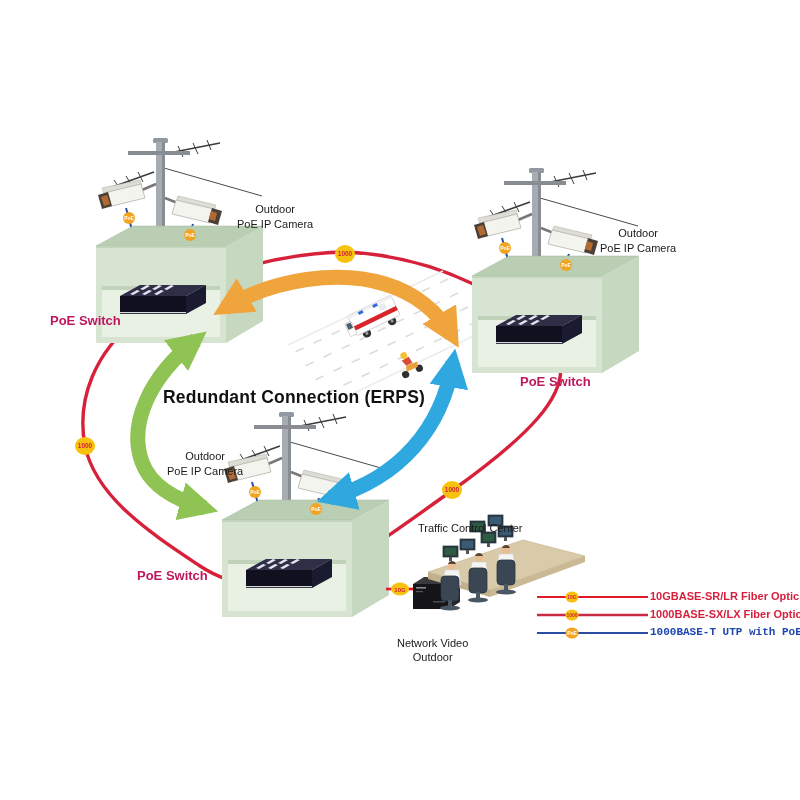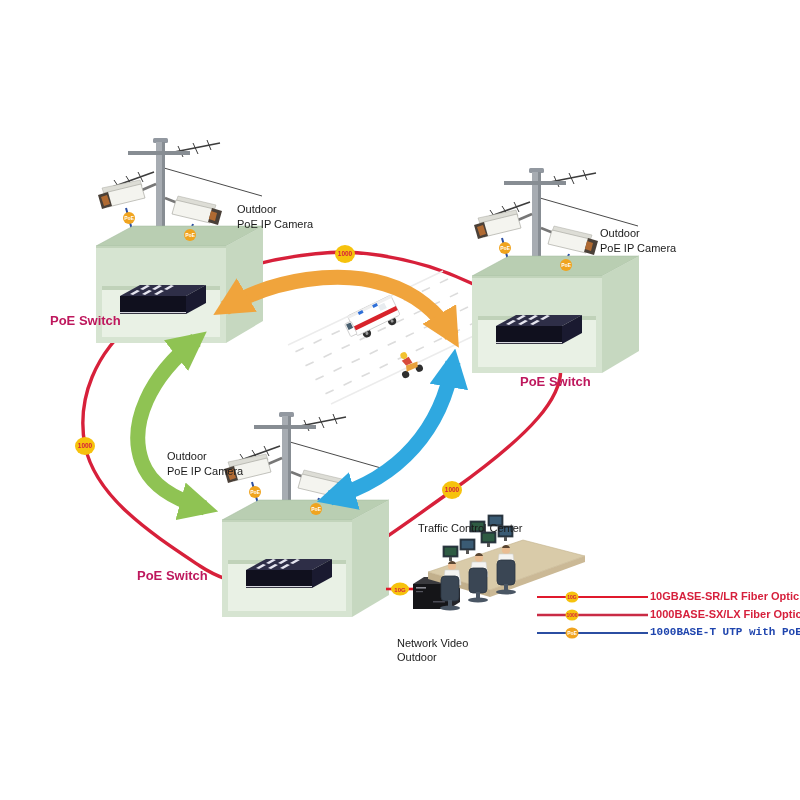--- a/index.html
+++ b/index.html
@@ -1,21 +1,21 @@
 <!DOCTYPE html>
 <html><head>
 <meta charset="utf-8">
 <style>
   html,body{margin:0;padding:0;background:#fff;}
   .canvas{
     position:relative;width:800px;height:800px;background:#ffffff;overflow:hidden;
     font-family:"Liberation Sans", sans-serif;
   }
   .canvas svg.scene{position:absolute;left:0;top:0;}
-  .lbl{position:absolute;font-size:11px;color:#1a1a1a;line-height:15px;white-space:nowrap;}
+  .lbl{position:absolute;font-size:11px;color:#1a1a1a;line-height:15px;white-space:nowrap;text-align:center;}
   .switch-lbl{position:absolute;font-size:13px;font-weight:bold;color:#be185d;white-space:nowrap;}
   .title{position:absolute;font-size:17.5px;font-weight:bold;color:#111;white-space:nowrap;letter-spacing:.2px;}
   .badge{
     position:absolute;display:flex;align-items:center;justify-content:center;
     border-radius:50%;font-weight:bold;transform:translate(-50%,-50%);
     line-height:1;white-space:nowrap;
   }
   .badge.ring{width:20px;height:18px;background:#f6c20d;color:#d6203c;font-size:6.5px;}
   .badge.g10{width:18px;height:13px;background:#f6c20d;color:#d6203c;font-size:6px;}
   .badge.poe{width:12px;height:12px;background:#f0a41f;color:#ffffff;font-size:5px;}
@@ -192,20 +192,21 @@
         <rect x="504" y="584" width="4" height="6" fill="#4a5664"></rect>
           <ellipse cx="506" cy="592" rx="10" ry="2.4" fill="#4a5664"></ellipse>
       </g>
     </g>
 
     <path d="M537,597 L648,597" stroke="#E0192C" stroke-width="2.2" fill="none"></path>
     <path d="M537,615 L648,615" stroke="#C92B45" stroke-width="2.6" fill="none"></path>
     <path d="M537,633 L648,633" stroke="#2B4EA2" stroke-width="2.2" fill="none"></path>
   </svg>
 
+  <div class="title" style="left:163px;top:387px;">Redundant Connection (ERPS)</div>
 
   <div class="lbl" style="left:237px;top:202px;">
     <div>Outdoor</div>
     <div>PoE IP Camera</div>
   </div>
   <div class="lbl" style="left:600px;top:226px;">
     <div>Outdoor</div>
     <div>PoE IP Camera</div>
   </div>
   <div class="lbl" style="left:167px;top:449px;">

